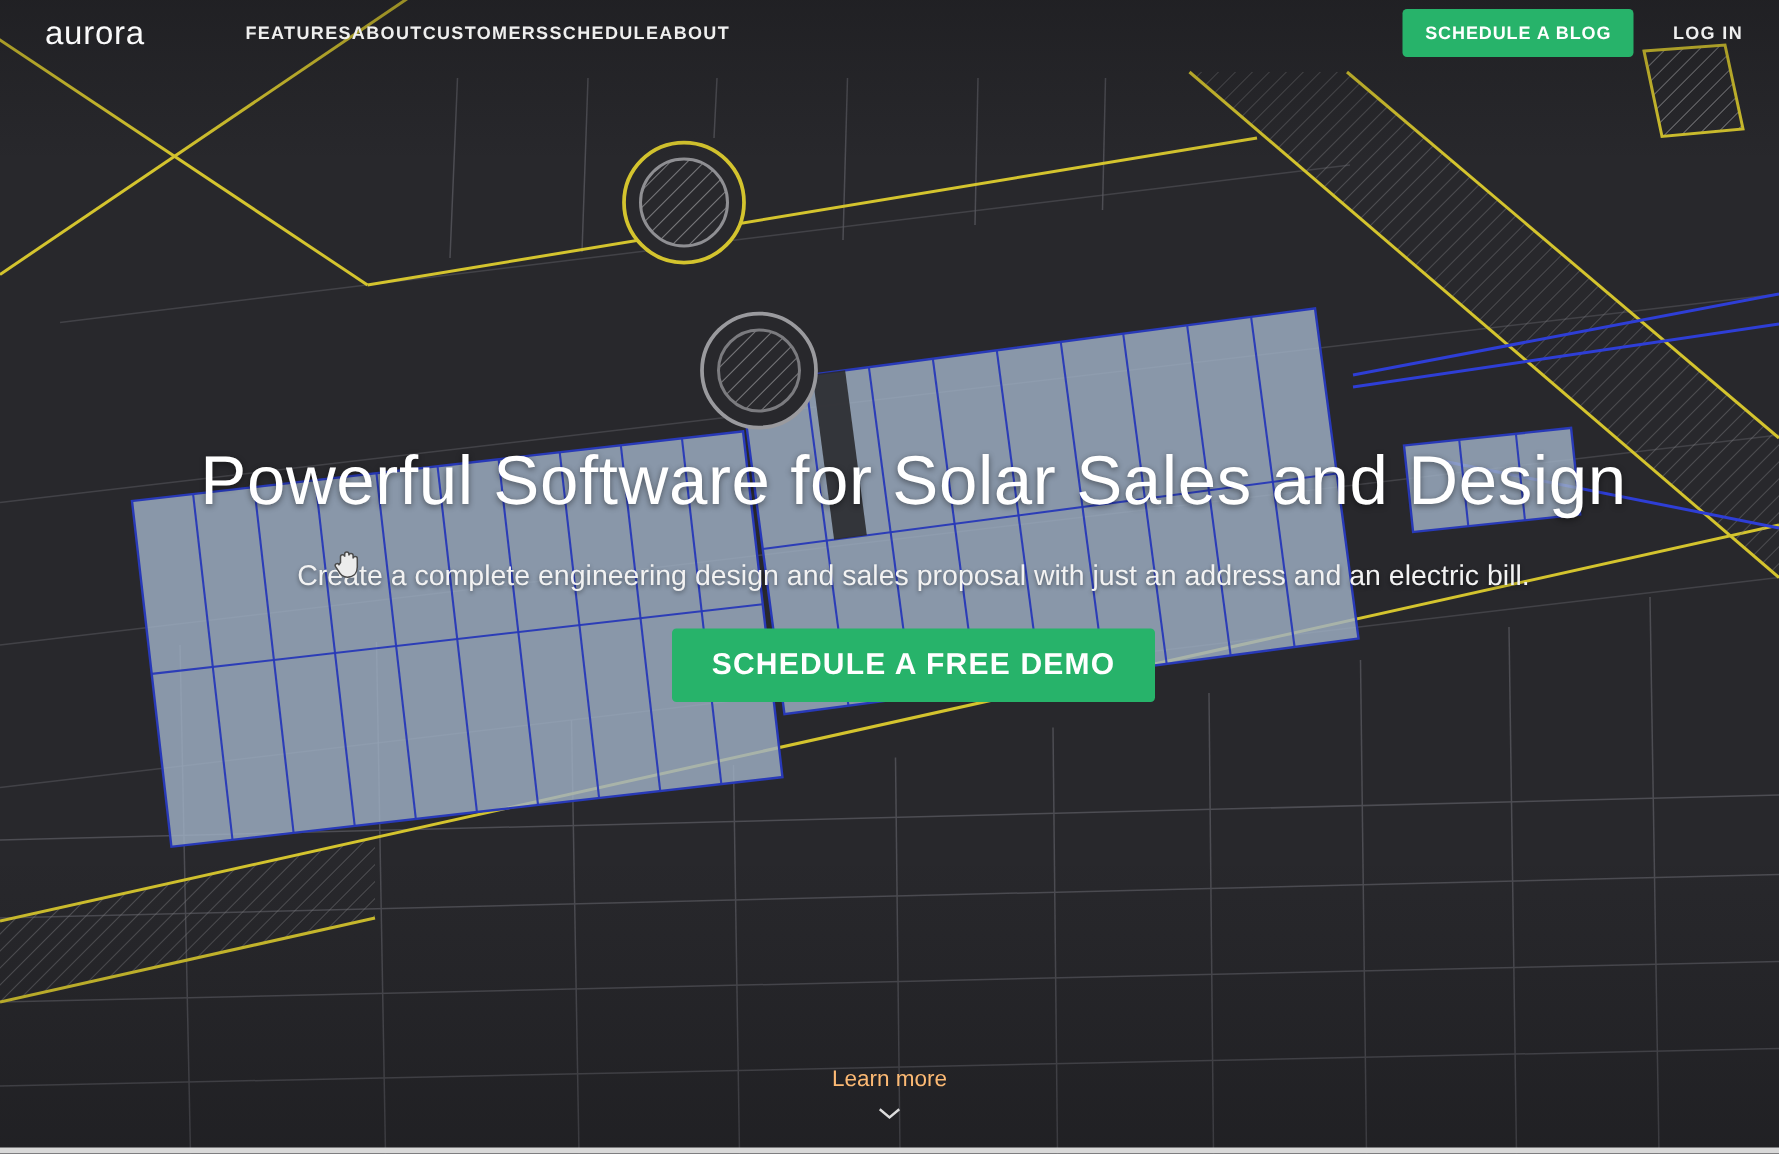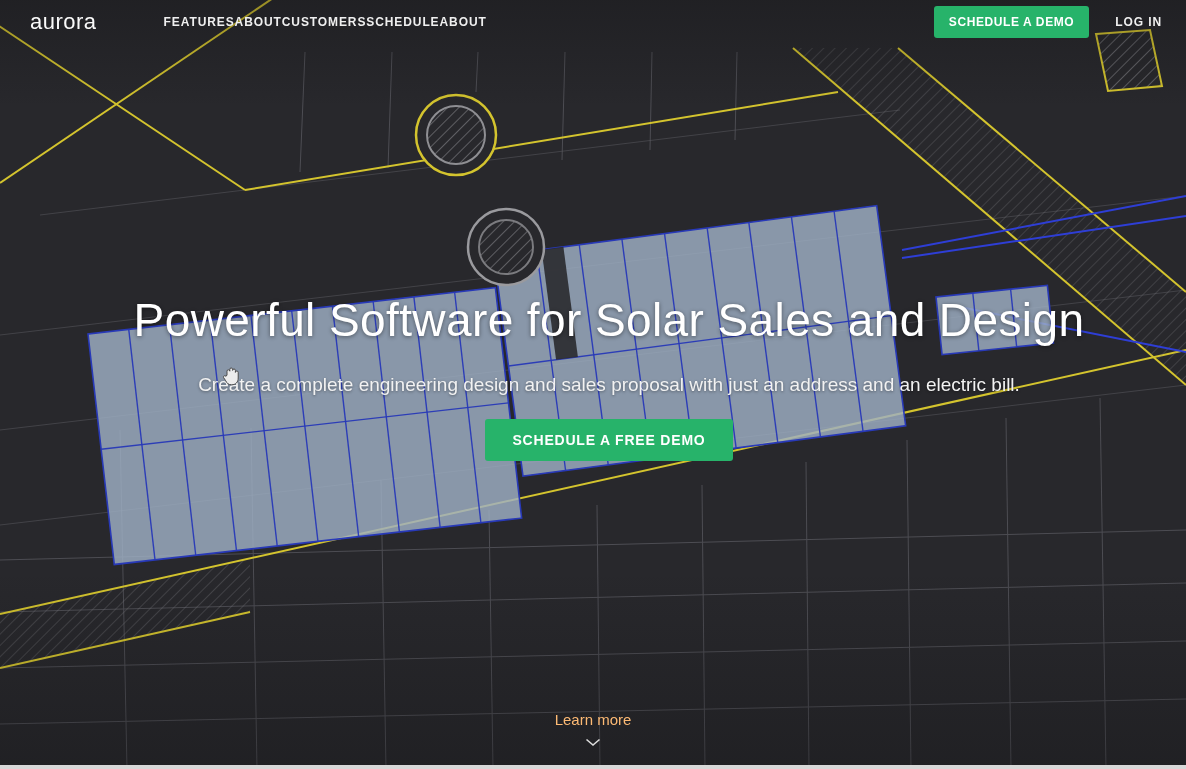--- a/index.html
+++ b/index.html
@@ -39,21 +39,21 @@
   .hero-title{
     margin:0;color:#ffffff;font-size:46px;font-weight:400;letter-spacing:.4px;
     text-shadow:0 1px 4px rgba(0,0,0,.45);
   }
   .hero-subtitle{
     margin:27px 0 0;color:#f2f2f2;font-size:19px;font-weight:400;
     text-shadow:0 1px 3px rgba(0,0,0,.4);
   }
   .cta-btn{
     margin-top:23px;background:var(--accent,#27b36a);color:#fff;border:none;border-radius:3px;
-    font-family:inherit;font-size:14px;font-weight:700;letter-spacing:.8px;
+    font-family:inherit;font-size:20px;font-weight:700;letter-spacing:.8px;
     padding:13px 27px;cursor:pointer;
   }
   
   .learn-more{position:absolute;left:0;right:0;top:711px;text-align:center;z-index:4;}
   .learn-more-label{color:#fdba74;font-size:15px;cursor:pointer;text-decoration:none;}
   .chev{display:block;margin:9px auto 0;cursor:pointer;}
   
   .hand{position:absolute;left:222px;top:365px;z-index:5;pointer-events:none;}
   .bottom-strip{position:absolute;left:0;right:0;bottom:0;height:4px;background:#d8d8d8;z-index:6;}
   
@@ -172,21 +172,21 @@
   <header class="topbar">
     <a class="logo">aurora</a>
     <nav class="main-nav">
       <a class="nav-item">FEATURES</a>
       <a class="nav-item">ABOUT</a>
       <a class="nav-item">CUSTOMERS</a>
       <a class="nav-item">SCHEDULE</a>
       <a class="nav-item">ABOUT</a>
     </nav>
     <div class="nav-right">
-      <button class="demo-btn">SCHEDULE A DEMO</button>
+      <button class="demo-btn">SCHEDULE A BLOG</button>
       <a class="nav-item">LOG IN</a>
     </div>
   </header>
 
   <main class="hero">
     <h1 class="hero-title">Powerful Software for Solar Sales and Design</h1>
     <p class="hero-subtitle">Create a complete engineering design and sales proposal with just an address and an electric bill.</p>
     <button class="cta-btn">SCHEDULE A FREE DEMO</button>
   </main>
 

